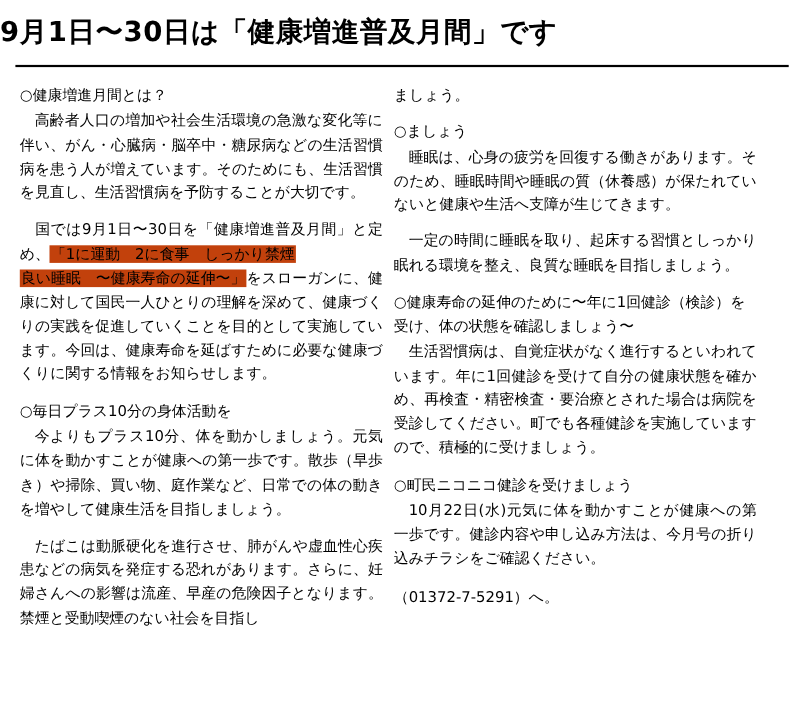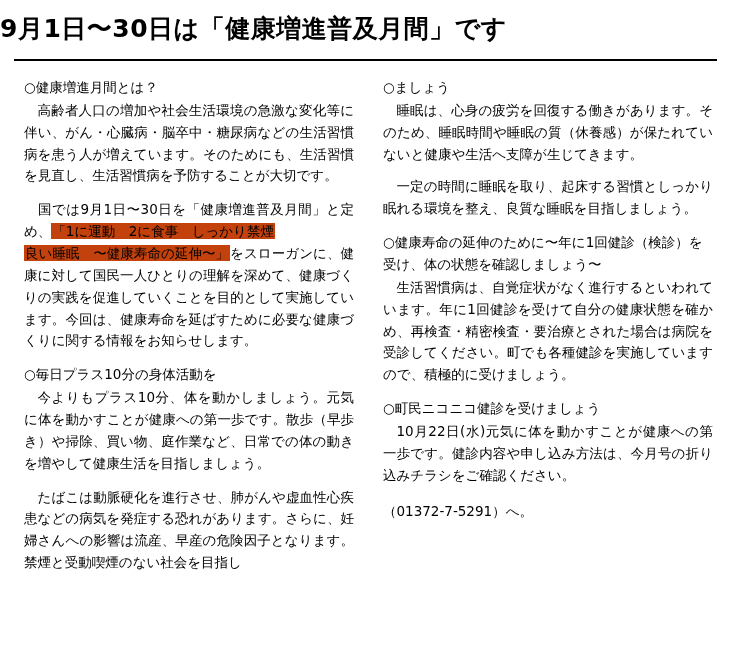--- a/index.html
+++ b/index.html
@@ -32,24 +32,23 @@
     color: #000;
     white-space: nowrap;
   }
   .rule {
     border: none;
     border-top: 2px solid #000;
     margin: 6px 14px 0 14px;
   }
   .columns {
     display: flex;
-    gap: 29px;
+    gap: 10px;
     padding: 16px 18px 0 18px;
     box-sizing: border-box;
-    justify-content: flex-end;
   }
   .col {
     width: 330px;
     flex: 0 0 330px;
   }
   .heading {
     font-family: "DejaVu Sans", "Liberation Sans", sans-serif;
     font-size: 13.5px;
     line-height: 1.62;
     font-weight: normal;
@@ -106,20 +105,21 @@
 
       <div class="heading">○毎日プラス10分の身体活動を</div>
       <p class="para">今よりもプラス10分、体を動かしましょう。元気に体を動かすことが健康への第一歩です。散歩（早歩き）や掃除、買い物、庭作業など、日常での体の動きを増やして健康生活を目指しましょう。</p>
 
       <p class="para">たばこは動脈硬化を進行させ、肺がんや虚血性心疾患などの病気を発症する恐れがあります。さらに、妊婦さんへの影響は流産、早産の危険因子となります。禁煙と受動喫煙のない社会を目指し</p>
 
     </div>
 
     <div class="col">
 
+      <p class="para noindent tight">ましょう。</p>
 
       <div class="heading">○ましょう</div>
       <p class="para tight">睡眠は、心身の疲労を回復する働きがあります。そのため、睡眠時間や睡眠の質（休養感）が保たれていないと健康や生活へ支障が生じてきます。</p>
       <p class="para">一定の時間に睡眠を取り、起床する習慣としっかり眠れる環境を整え、良質な睡眠を目指しましょう。</p>
 
       <div class="heading">○健康寿命の延伸のために〜年に1回健診（検診）を受け、体の状態を確認しましょう〜</div>
       <p class="para">生活習慣病は、自覚症状がなく進行するといわれています。年に1回健診を受けて自分の健康状態を確かめ、再検査・精密検査・要治療とされた場合は病院を受診してください。町でも各種健診を実施していますので、積極的に受けましょう。</p>
 
       <div class="heading">○町民ニコニコ健診を受けましょう</div>
       <p class="para">10月22日(水)元気に体を動かすことが健康への第一歩です。健診内容や申し込み方法は、今月号の折り込みチラシをご確認ください。</p>

